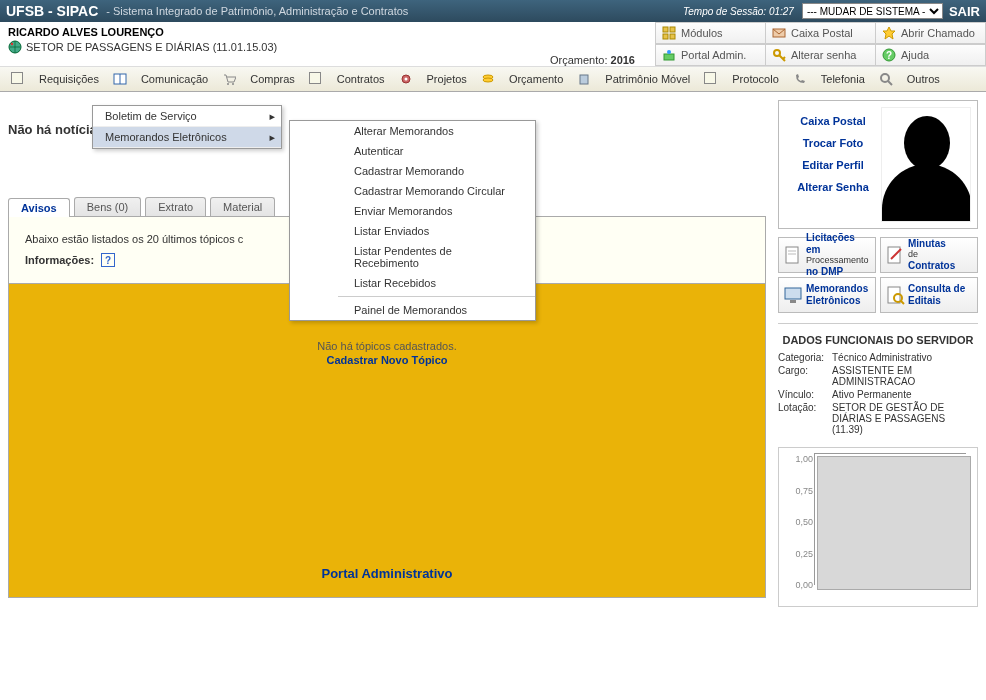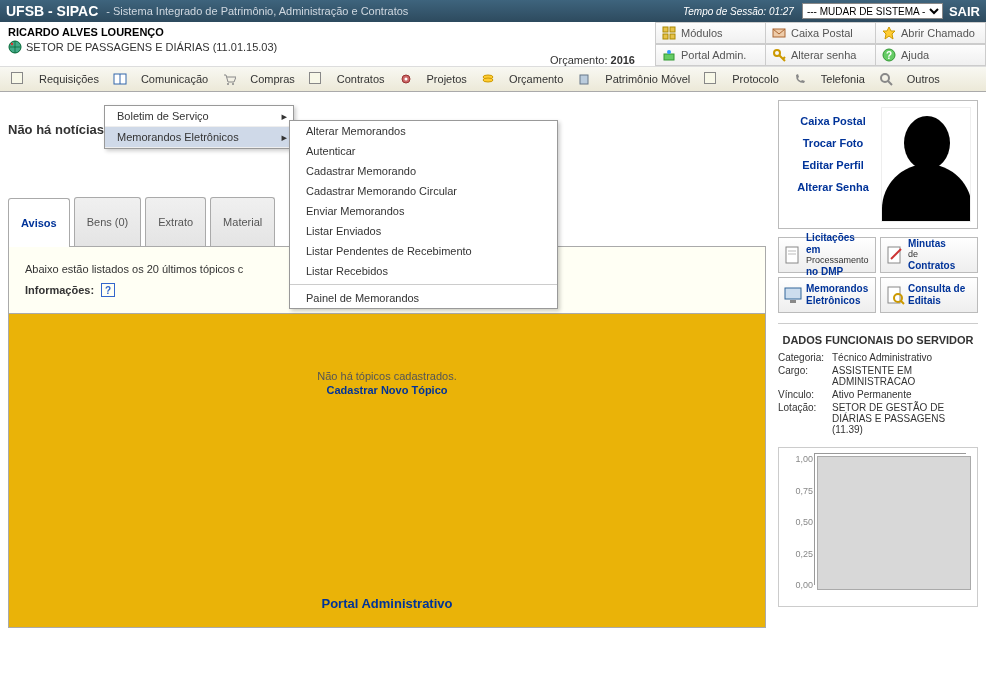--- a/index.html
+++ b/index.html
@@ -23,34 +23,34 @@
 
 .link-grid { display: grid; grid-template-columns: 110px 110px 110px; border-left: 1px solid #ccc; }
 .link-cell { border: 1px solid #ccc; border-left: none; padding: 3px 6px; display: flex; align-items: center; gap: 5px; background: linear-gradient(#fdfdfd, #f0f0f0); font-size: 11px; color: #555; cursor: pointer; height: 22px; }
 .link-cell .ic { width: 14px; height: 14px; display: inline-flex; align-items: center; justify-content: center; }
 
 .menu-bar { background: linear-gradient(#f8f8f2, #ece9d8); border-top: 1px solid #ddd; border-bottom: 1px solid #aaa; padding: 3px 6px; display: flex; gap: 4px; align-items: center; flex-wrap: wrap; }
 .menu-item { display: flex; align-items: center; gap: 14px; padding: 2px 5px; font-size: 11px; color: #333; cursor: pointer; }
 .menu-item .mi { width: 14px; height: 14px; display: inline-block; }
 
 .submenu { position: absolute; background: #fff; border: 1px solid #999; box-shadow: 2px 2px 4px rgba(0,0,0,0.2); z-index: 10; }
-.submenu-a { left: 104px; top: 105px; width: 190px; }
+.submenu-a { left: 92px; top: 105px; width: 190px; }
 .submenu-a .srow { padding: 4px 12px; font-size: 11px; position: relative; cursor: pointer; border-bottom: 1px solid #eee; }
 .submenu-a .srow.hl { background: #cfd9e8; }
 .submenu-a .srow .arrow { position: absolute; right: 6px; top: 4px; }
-.submenu-b { left: 289px; top: 120px; width: 269px; }
+.submenu-b { left: 289px; top: 120px; width: 247px; padding-left: 48px; }
 .submenu-b .srow { padding: 4px 16px; font-size: 11px; cursor: pointer; }
 .submenu-b .sep { border-top: 1px solid #ccc; margin: 3px 0; }
 
 .main { display: flex; padding: 0 8px 8px 8px; gap: 12px; }
 .left-col { flex: 1; }
 .news { font-weight: bold; font-size: 13px; color: #333; margin: 30px 0 60px 0; }
 
 .tabs { display: flex; border-bottom: 1px solid #aaa; }
-.tab { border: 1px solid #aaa; border-bottom: none; padding: 18px 12px; margin-right: 4px; background: linear-gradient(#f0f0f0, #e4e4e4); font-size: 11px; color: #555; border-radius: 3px 3px 0 0; cursor: pointer; }
+.tab { border: 1px solid #aaa; border-bottom: none; padding: 3px 12px; margin-right: 4px; background: linear-gradient(#f0f0f0, #e4e4e4); font-size: 11px; color: #555; border-radius: 3px 3px 0 0; cursor: pointer; }
 .tab.active { background: #fff; font-weight: bold; color: #003399; position: relative; top: 1px; }
 
 .tab-body { border: 1px solid #aaa; border-top: none; padding: 16px; background: #fffff4; }
 .tab-body2 { background:#eab308; padding: 16px; border: 1px solid #aaa; border-top:none; }
 .info-row { margin-top: 8px; }
 .info-row b { color: #333; }
 .qmark { display: inline-block; border: 1px solid #3366cc; color: #3366cc; width: 14px; height: 14px; text-align: center; font-weight: bold; font-size: 10px; line-height: 14px; margin-left: 4px; }
 .center-txt { text-align: center; margin-top: 40px; color: #555; }
 .center-link { text-align: center; color: #003399; font-weight: bold; margin-top: 2px; cursor: pointer; }
 .footer-link { text-align: center; color: #003399; font-weight: bold; font-size: 13px; margin-top: 200px; }

